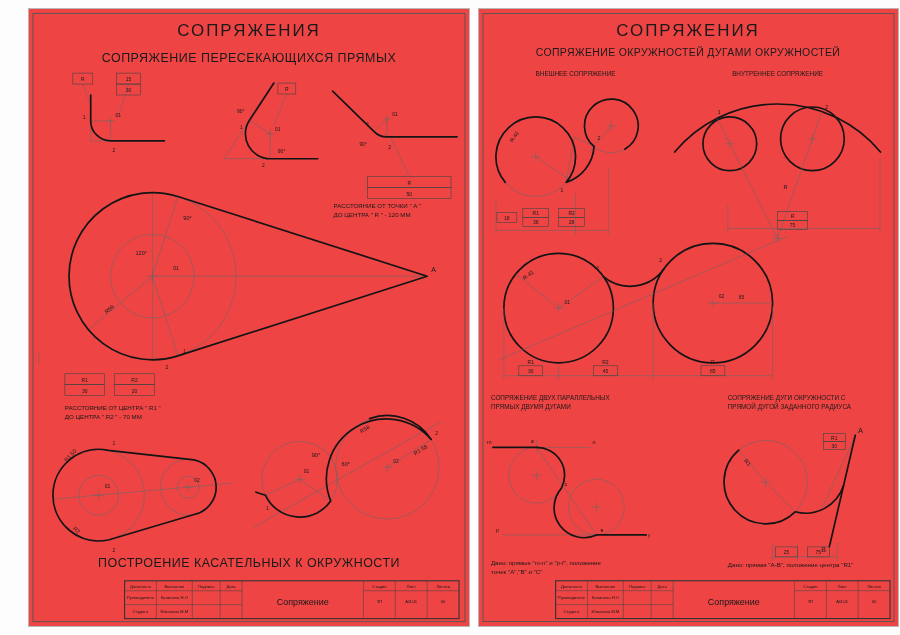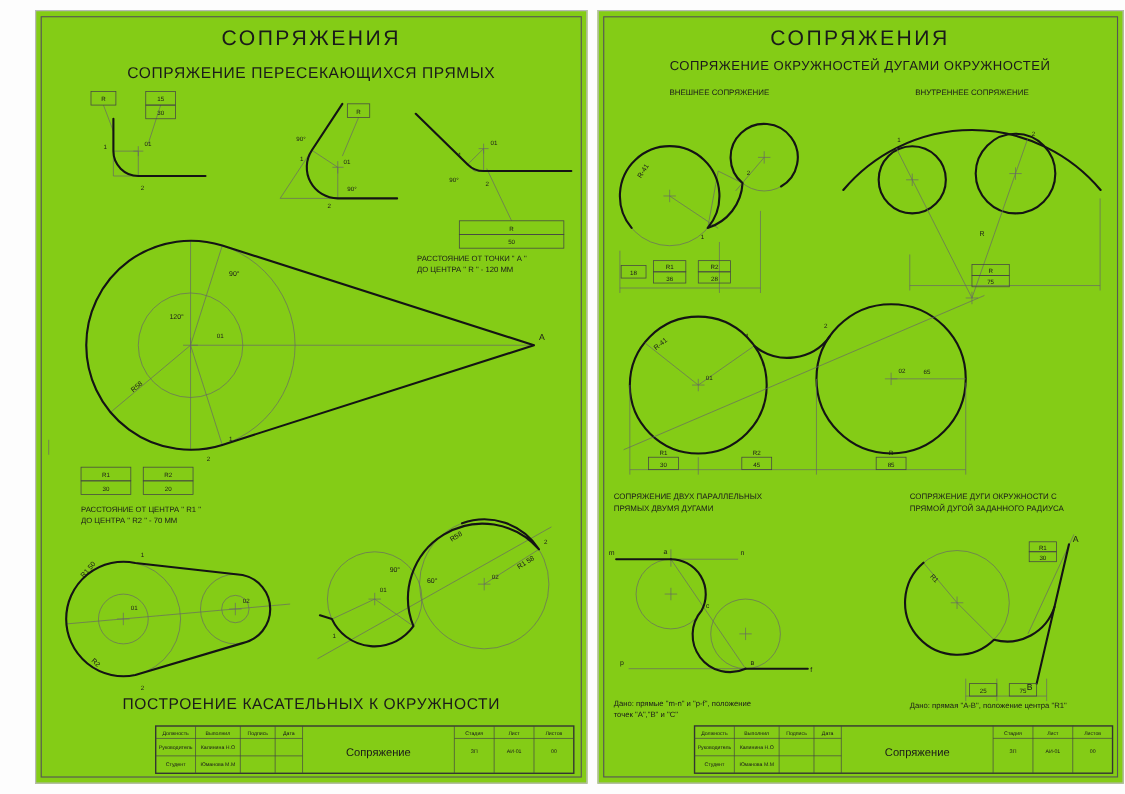--- a/index.html
+++ b/index.html
@@ -1,18 +1,18 @@
 <!DOCTYPE html>
 <html><head>
 <meta charset="utf-8">
 <style>
   *{margin:0;padding:0;box-sizing:border-box}
   html,body{width:900px;height:635px;background:#fdfdfd;overflow:hidden;
     font-family:"Liberation Sans","DejaVu Sans",sans-serif}
-  .page{position:absolute;top:8px;height:619px;background:#84cc16;border:1px solid #b8b8b8}
+  .page{position:absolute;top:8px;height:619px;background:#ef4444;border:1px solid #b8b8b8}
   #page-left{left:28px;width:442px}
   #page-right{left:478px;width:421px}
   svg{display:block;width:100%;height:100%}
   svg text{fill:#1a1a1a;font-family:"Liberation Sans","DejaVu Sans",sans-serif}
   .frame{fill:none;stroke:#555;stroke-width:0.9}
   .thick{fill:none;stroke:#141414;stroke-width:1.7;stroke-linecap:round;stroke-linejoin:round}
   .thin{fill:none;stroke:#666;stroke-width:0.55}
   .box{fill:none;stroke:#444;stroke-width:0.6}
   .tbframe{fill:none;stroke:#333;stroke-width:1.1}
   .tbl{fill:none;stroke:#444;stroke-width:0.55}

